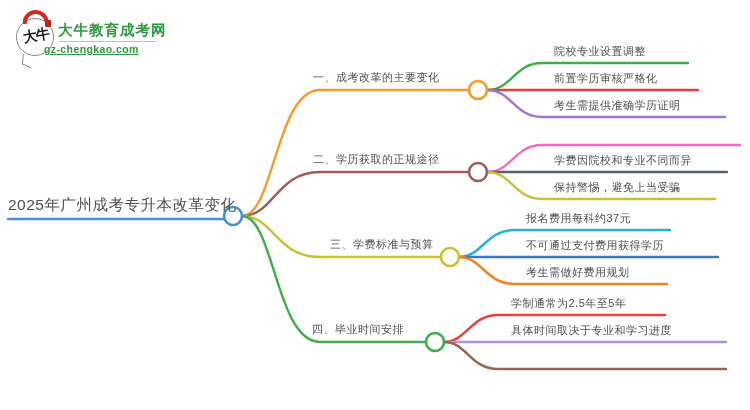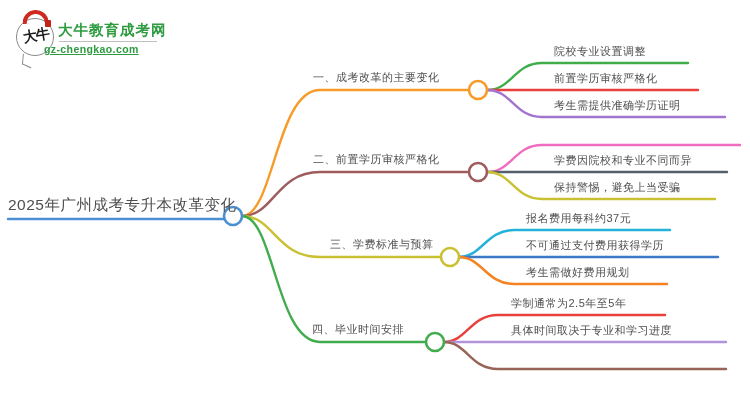--- a/index.html
+++ b/index.html
@@ -64,21 +64,21 @@
       <circle cx="478" cy="90" r="9" fill="#fff" stroke-width="2.6" stroke="#f79a28"></circle>
       <circle cx="478" cy="172" r="9" fill="#fff" stroke-width="2.6" stroke="#9e5c5c"></circle>
       <circle cx="450" cy="257" r="9" fill="#fff" stroke-width="2.6" stroke="#c9c032"></circle>
       <circle cx="435" cy="342" r="9" fill="#fff" stroke-width="2.6" stroke="#41ac4d"></circle>
     </g>
   </svg>
 
   <div class="node-label root-label" style="left:8px;top:195px">2025年广州成考专升本改革变化</div>
 
   <div class="node-label" style="left:313px;top:67px">一、成考改革的主要变化</div>
-  <div class="node-label" style="left:313px;top:149px">二、前置学历审核严格化</div>
+  <div class="node-label" style="left:313px;top:149px">二、学历获取的正规途径</div>
   <div class="node-label" style="left:330px;top:234px">三、学费标准与预算</div>
   <div class="node-label" style="left:312px;top:319px">四、毕业时间安排</div>
 
   <div class="node-label" style="left:554px;top:41px">院校专业设置调整</div>
   <div class="node-label" style="left:554px;top:68px">前置学历审核严格化</div>
   <div class="node-label" style="left:554px;top:95px">考生需提供准确学历证明</div>
 
   <div class="node-label" style="left:554px;top:150px">学费因院校和专业不同而异</div>
   <div class="node-label" style="left:554px;top:177px">保持警惕，避免上当受骗</div>
 

